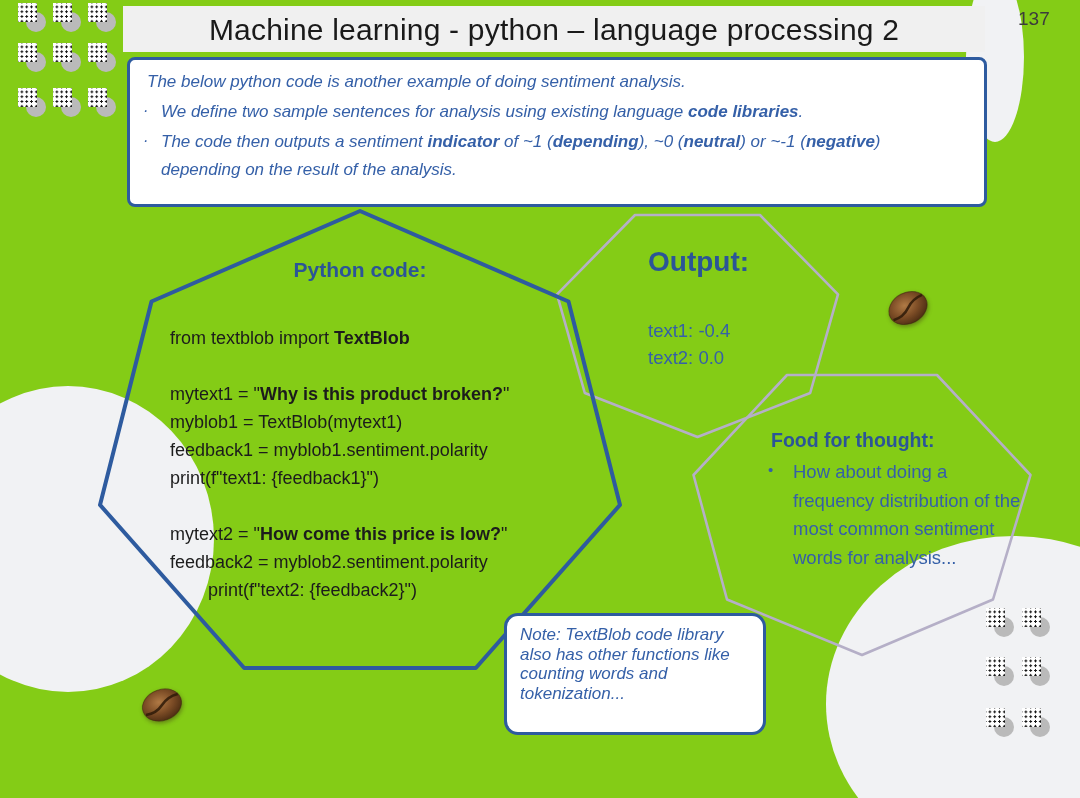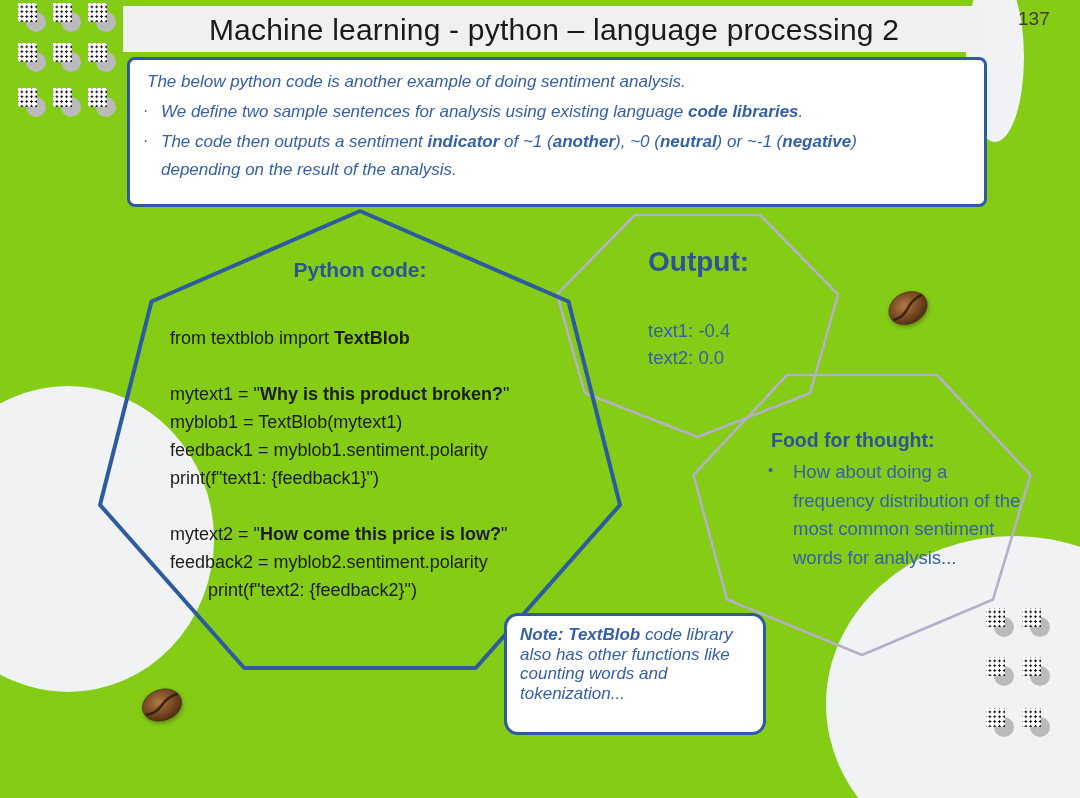--- a/index.html
+++ b/index.html
@@ -47,21 +47,21 @@
   .code b { font-weight:bold; }
   
   .blue-txt { color:var(--text-blue,#3560a8); }
   .food-text { line-height:28.5px; }
   
   .note { position:absolute; left:504px; top:613px; width:262px; height:122px;
           border:3.5px solid var(--accent-blue,#2e5b9f); border-radius:14px;
           background:#fff; z-index:5; padding:9px 13px; box-sizing:border-box;
           font-style:italic; font-size:17px; line-height:19.5px;
           color:var(--text-blue,#3560a8); }
-  .note b { font-weight:bold; }
+  .note b { font-weight:normal; }
 </style>
 </head>
 <body>
 
 <div class="slide">
 
   <div class="ellipse left"></div>
   <div class="ellipse topright"></div>
   <div class="ellipse botright"></div>
 
@@ -136,21 +136,21 @@
   <div class="title-bar">
     <div class="t">Machine learning - python – language processing 2</div>
   </div>
   <div class="page-num">137</div>
 
   <div class="intro">
     <div class="row" style="left:17px;top:12px">The below python code is another example of doing sentiment analysis.</div>
     <span class="bdot" style="left:13px;top:42px">·</span>
     <div class="row" style="left:31px;top:42px"><span>We define two sample sentences for analysis using existing language </span><b>code libraries</b><span>.</span></div>
     <span class="bdot" style="left:13px;top:72px">·</span>
-    <div class="row" style="left:31px;top:72px"><span>The code then outputs a sentiment </span><b>indicator</b><span> of ~1 (</span><b>another</b><span>), ~0 (</span><b>neutral</b><span>) or ~-1 (</span><b>negative</b><span>)</span></div>
+    <div class="row" style="left:31px;top:72px"><span>The code then outputs a sentiment </span><b>indicator</b><span> of ~1 (</span><b>depending</b><span>), ~0 (</span><b>neutral</b><span>) or ~-1 (</span><b>negative</b><span>)</span></div>
     <div class="row" style="left:31px;top:100px">depending on the result of the analysis.</div>
   </div>
 
   <div class="txt h-blue" style="left:240px;top:258px;width:240px;text-align:center;font-size:21px">Python code:</div>
   <div class="txt code" style="left:170px;top:324px">
     <div class="ln"><span>from textblob import </span><b>TextBlob</b></div>
     <div class="ln"></div>
     <div class="ln"><span>mytext1 = "</span><b>Why is this product broken?</b><span>"</span></div>
     <div class="ln">myblob1 = TextBlob(mytext1)</div>
     <div class="ln">feedback1 = myblob1.sentiment.polarity</div>

